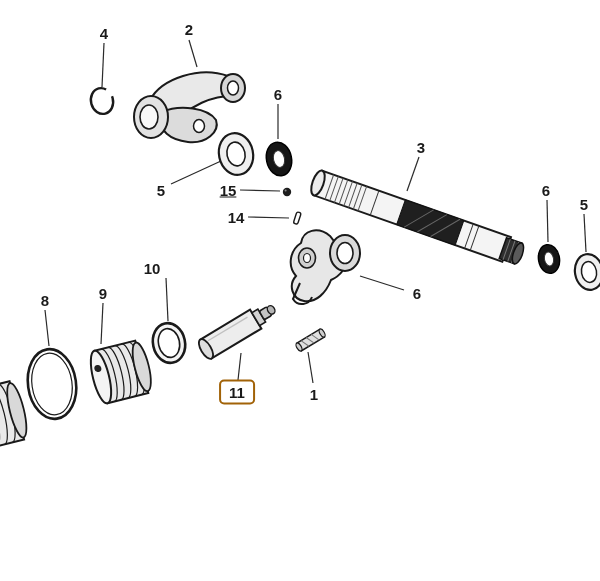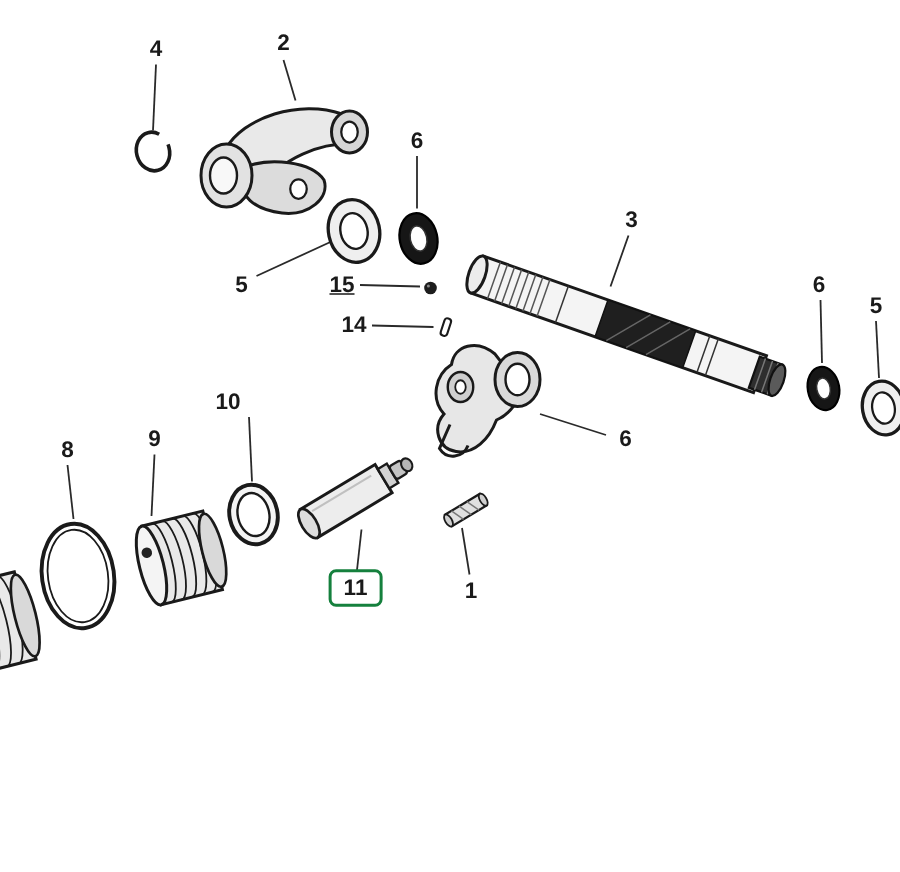--- a/index.html
+++ b/index.html
@@ -16,21 +16,21 @@
     transform:translate(-50%,-50%);
     font-weight:bold;
     font-size:15px;
     color:#1a1a1a;
     line-height:1;
     user-select:none;
     cursor:pointer;
     padding:2px 3px;
   }
   .callout.highlighted{
-    border:2px solid #15803d;
+    border:2px solid #a16207;
     border-radius:5px;
     background:#ffffff;
     padding:3px 8px;
   }
 </style>
 </head>
 <body>
 
 <div class="stage">
 

